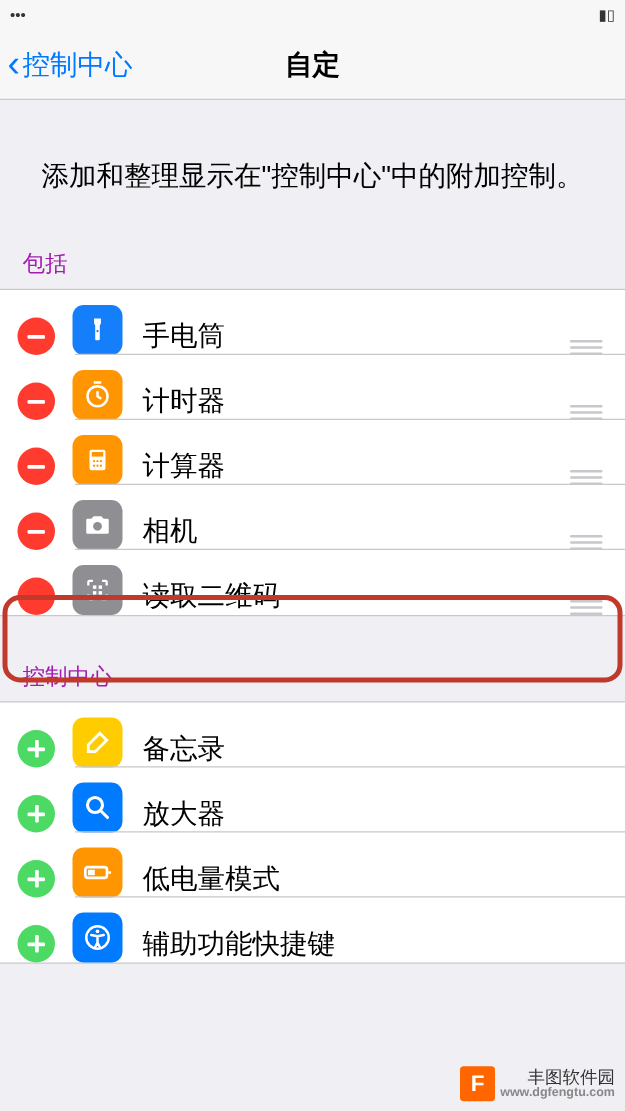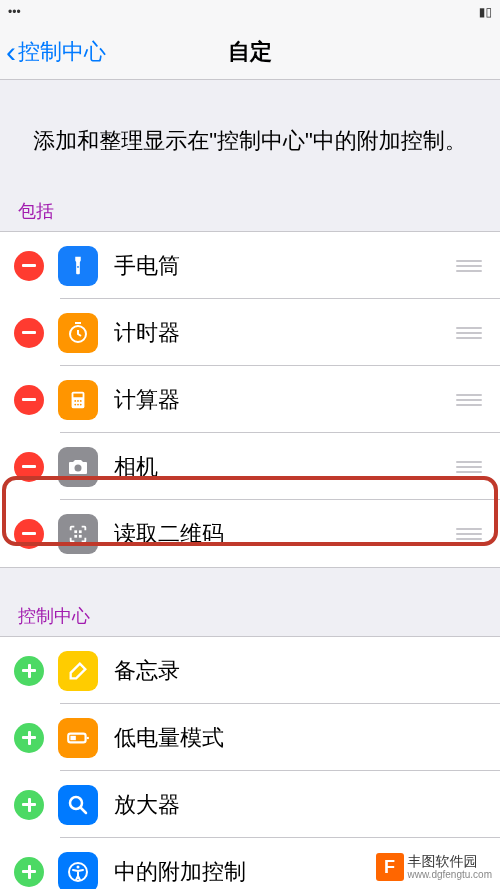--- a/index.html
+++ b/index.html
@@ -59,22 +59,22 @@
       color: #a21caf;
       padding: 6px 18px 8px;
     }
     .list {
       background: #fff;
       border-top: 1px solid #c8c7cc;
       border-bottom: 1px solid #c8c7cc;
     }
     .row {
       display: flex;
-      align-items: center;
-      height: 67px;
+      align-items: flex-end;
+      height: 52px;
       padding: 0 14px 0 14px;
       position: relative;
     }
     .row-sep {
       position: absolute;
       left: 60px;
       right: 0;
       bottom: 0;
       height: 1px;
       background: #c8c7cc;
@@ -149,22 +149,22 @@
       height: 28px;
       background: #ff6600;
       color: #fff;
       display: flex;
       align-items: center;
       justify-content: center;
       font-weight: bold;
       border-radius: 3px;
       font-size: 18px;
     }
-    .watermark-text { display: flex; flex-direction: column; line-height: 1.1; }
-    .watermark-sub { font-size: 10px; color: #888; }
+    .watermark-text { display: flex; flex-direction: column; line-height: 1.1; text-align: right; }
+    .watermark-sub { font-size: 10px; color: #888; font-weight: bold; }
   </style>
 </head>
 <body>
 
 <div class="status-bar">
   <div class="status-left">•••</div>
   <div class="status-right">▮▯</div>
 </div>
 
 <div class="nav-bar">
@@ -300,57 +300,57 @@
           </svg>
         </div>
         <div class="label">备忘录</div>
         <div class="row-sep"></div>
       </div>
       <div class="row">
         <div class="action-btn add-btn">
           <div class="plus-h"></div>
           <div class="plus-v"></div>
         </div>
+        <div class="app-icon" style="background: rgb(0, 122, 255);">
+          <svg viewBox="0 0 24 24" width="24" height="24" fill="none" stroke="white" stroke-width="2.5">
+            <circle cx="10" cy="10" r="6"></circle>
+            <path d="M15 15l5 5" stroke-linecap="round"></path>
+          </svg>
+        </div>
+        <div class="label">放大器</div>
+        <div class="row-sep"></div>
+      </div>
+      <div class="row">
+        <div class="action-btn add-btn">
+          <div class="plus-h"></div>
+          <div class="plus-v"></div>
+        </div>
         <div class="app-icon" style="background: rgb(255, 149, 0);">
           <svg viewBox="0 0 24 24" width="26" height="26" fill="none" stroke="white" stroke-width="2">
             <rect x="3" y="8" width="16" height="8" rx="2"></rect>
             <rect x="5" y="10" width="5" height="4" fill="white" stroke="none"></rect>
             <path d="M21 11v2" stroke-width="2"></path>
           </svg>
         </div>
         <div class="label">低电量模式</div>
         <div class="row-sep"></div>
       </div>
       <div class="row">
         <div class="action-btn add-btn">
           <div class="plus-h"></div>
           <div class="plus-v"></div>
         </div>
         <div class="app-icon" style="background: rgb(0, 122, 255);">
-          <svg viewBox="0 0 24 24" width="24" height="24" fill="none" stroke="white" stroke-width="2.5">
-            <circle cx="10" cy="10" r="6"></circle>
-            <path d="M15 15l5 5" stroke-linecap="round"></path>
-          </svg>
-        </div>
-        <div class="label">放大器</div>
-        <div class="row-sep"></div>
-      </div>
-      <div class="row">
-        <div class="action-btn add-btn">
-          <div class="plus-h"></div>
-          <div class="plus-v"></div>
-        </div>
-        <div class="app-icon" style="background: rgb(0, 122, 255);">
           <svg viewBox="0 0 24 24" width="24" height="24" fill="none" stroke="white" stroke-width="2">
             <circle cx="12" cy="12" r="9"></circle>
             <circle cx="12" cy="7" r="1.5" fill="white" stroke="none"></circle>
             <path d="M7 10l5 1 5-1M12 11v5l-2 4M12 16l2 4" stroke-linecap="round"></path>
           </svg>
         </div>
-        <div class="label">中的附加控制</div>
+        <div class="label">辅助功能快捷键</div>
       </div>
     </div>
 </div>
 
 <div class="watermark">
   <div class="watermark-logo">F</div>
   <div class="watermark-text">
     <span>丰图软件园</span>
     <span class="watermark-sub">www.dgfengtu.com</span>
   </div>

